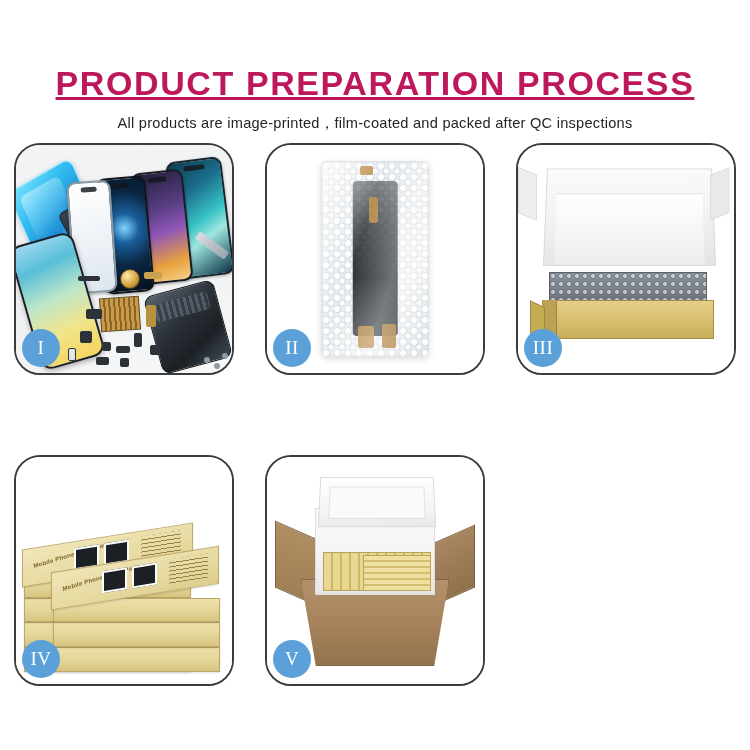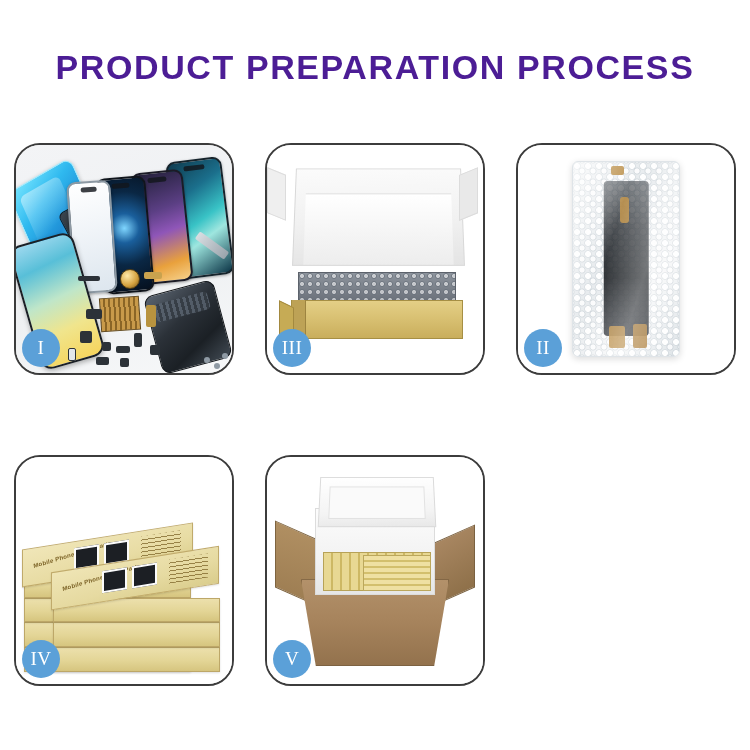--- a/index.html
+++ b/index.html
@@ -16,27 +16,28 @@
     position: relative;
     width: 750px;
     height: 750px;
     background: #ffffff;
   }
 
   
   .header { position: absolute; top: 0; left: 0; width: 750px; text-align: center; }
 
   .page-title {
-    margin-top: 48px;
+    margin-top: 64px;
     font-size: 34px;
     font-weight: 700;
     letter-spacing: 1.6px;
-    color: #4c1d95;
+    color: #be185d;
     font-family: "Liberation Sans", sans-serif;
     white-space: nowrap;
+    text-decoration: underline;
   }
 
   .page-subtitle {
     margin-top: 11px;
     font-size: 14.6px;
     font-weight: 400;
     color: #242424;
     letter-spacing: 0.25px;
     white-space: nowrap;
   }
@@ -427,20 +428,21 @@
   .tape-a { left:22%; top:44%; width:10%; height:8%; }
   .tape-b { left:24%; bottom:4%; width:10%; height:7%; }
 </style>
 </head>
 <body>
 
 <div id="page">
 
   <div class="header">
     <div class="page-title">PRODUCT PREPARATION PROCESS</div>
+    <div class="page-subtitle">All products are image-printed，film-coated and packed after QC inspections</div>
   </div>
 
   <div class="panel-grid">
 
     <div class="panel p1">
       <div class="panel-photo">
         <div class="ph-blue-sticker"></div>
         <div class="ph-small-dark"></div>
 
         <div class="phone ph-e">
@@ -474,46 +476,46 @@
         <div class="tiny t11"></div>
         <div class="tiny t12"></div>
         <div class="screw s1"></div>
         <div class="screw s2"></div>
         <div class="screw s3"></div>
         <div class="tweezers"></div>
       </div>
       <div class="badge">I</div>
     </div>
 
+    <div class="panel p2">
+      <div class="panel-photo">
+        <div class="bubble-bag">
+          <div class="bag-part"></div>
+          <div class="bag-flex"></div>
+          <div class="bag-tape"></div>
+          <div class="bag-conn-a"></div>
+          <div class="bag-conn-b"></div>
+          <div class="bag-sheen"></div>
+        </div>
+      </div>
+      <div class="badge">II</div>
+    </div>
+
     <div class="panel p3">
       <div class="panel-photo">
         <div class="box3">
           <div class="box3-lid"></div>
           <div class="box3-lid-tabL"></div>
           <div class="box3-lid-tabR"></div>
           <div class="box3-bubbles"></div>
           <div class="box3-front"></div>
           <div class="box3-side"></div>
         </div>
       </div>
       <div class="badge">III</div>
-    </div>
-
-    <div class="panel p2">
-      <div class="panel-photo">
-        <div class="bubble-bag">
-          <div class="bag-part"></div>
-          <div class="bag-flex"></div>
-          <div class="bag-tape"></div>
-          <div class="bag-conn-a"></div>
-          <div class="bag-conn-b"></div>
-          <div class="bag-sheen"></div>
-        </div>
-      </div>
-      <div class="badge">II</div>
     </div>
 
     <div class="panel p4">
       <div class="panel-photo">
         <div class="stack">
           <div class="sbox sb1"></div>
           <div class="sbox sb2"></div>
           <div class="sbox sb3"></div>
           <div class="sbox sb4"></div>
           <div class="sbox sb-top">

